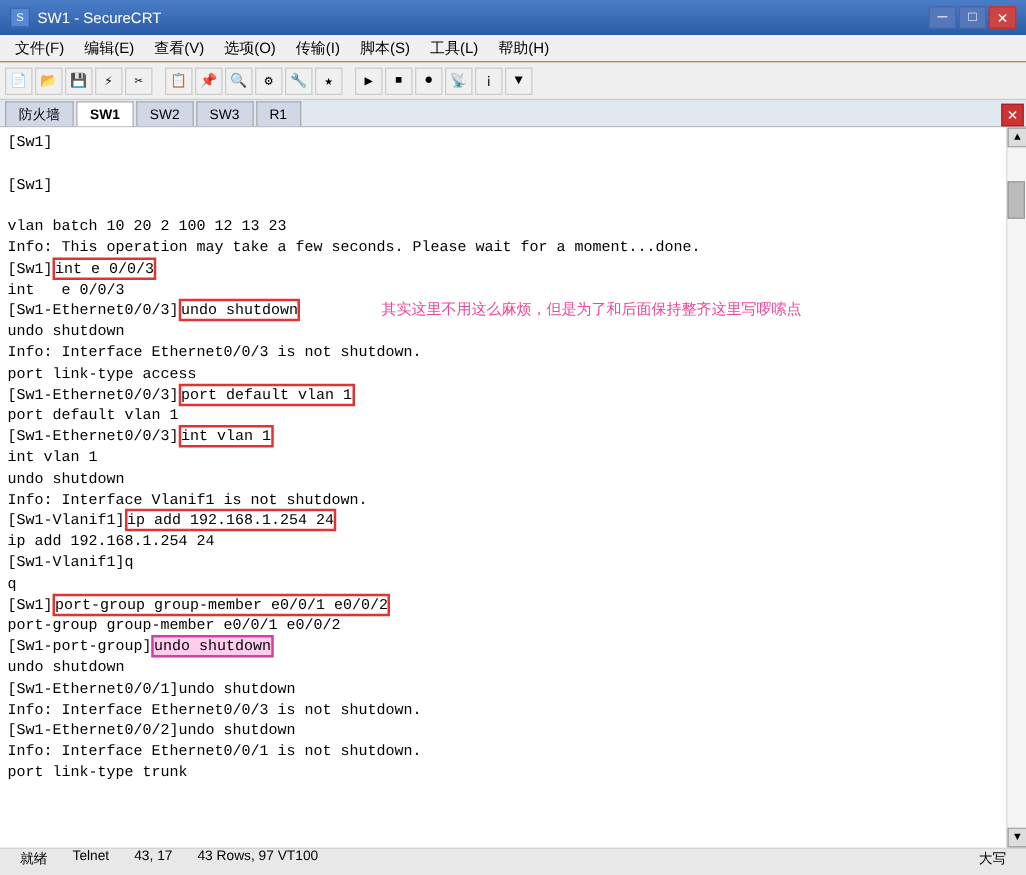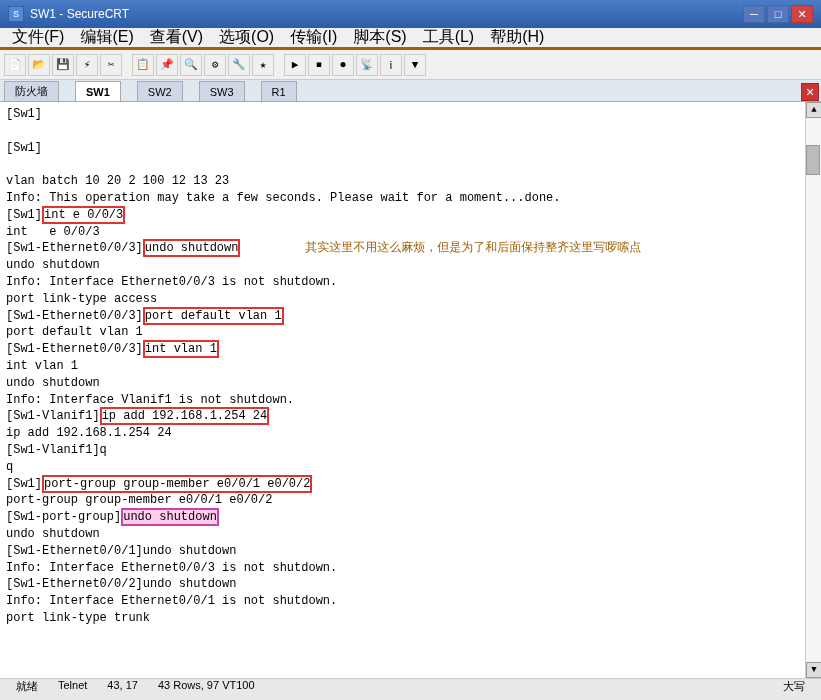--- a/index.html
+++ b/index.html
@@ -37,22 +37,22 @@
     .title-btn.close { background: #cc4444; border-color: #bb3333; }
     
     
     .menu-bar {
       background: #f0f0f0;
       height: 22px;
       display: flex;
       align-items: center;
       padding: 0 4px;
       font-family: 'Microsoft YaHei', Arial, sans-serif;
-      font-size: 16px;
-      border-bottom: 3px solid #a16207;
+      font-size: 12px;
+      border-bottom: 1px solid #a16207;
     }
     .menu-item {
       padding: 2px 8px;
       cursor: pointer;
     }
     
     
     .toolbar {
       background: #f0f0f0;
       height: 30px;
@@ -81,21 +81,21 @@
       border-bottom: 1px solid #aaa;
       font-family: 'Microsoft YaHei', Arial, sans-serif;
       font-size: 11px;
     }
     .tab {
       padding: 2px 10px;
       border: 1px solid #aaa;
       border-bottom: none;
       background: #d0d8e8;
       cursor: pointer;
-      margin-right: 16px;
+      margin-right: 2px;
       height: 20px;
       display: flex; align-items: center;
     }
     .tab.active {
       background: white;
       font-weight: bold;
     }
     .tab-close-all {
       margin-left: auto;
       margin-right: 2px;
@@ -158,21 +158,21 @@
       padding: 0 16px;
       font-family: 'Microsoft YaHei', Arial, sans-serif;
       font-size: 11px;
       gap: 20px;
     }
     .status-section { display: flex; align-items: center; gap: 4px; }
     .status-right { margin-left: auto; display: flex; gap: 16px; flex-direction: column; }
     
     
     .line { display: block; white-space: pre; }
-    .comment-text { color: #a16207; }
+    .comment-text { color: #ec4899; }
     
     
     span.hl-red { border: 2px solid #e03333; display: inline; }
     span.hl-pink { background: #ffccee; border: 2px solid #cc44aa; display: inline; }
   </style>
 </head>
 <body>
 
 <div class="title-bar">
   <div class="title-bar-icon">S</div>

